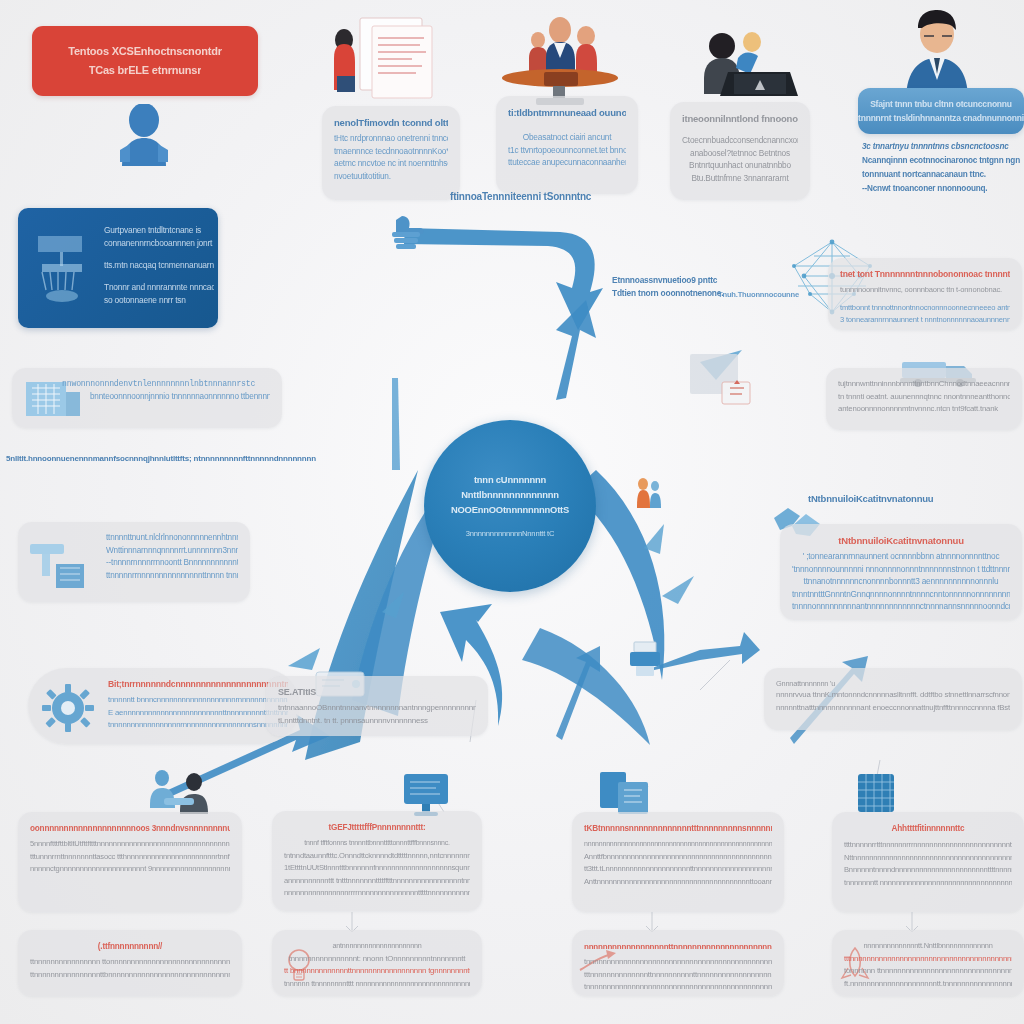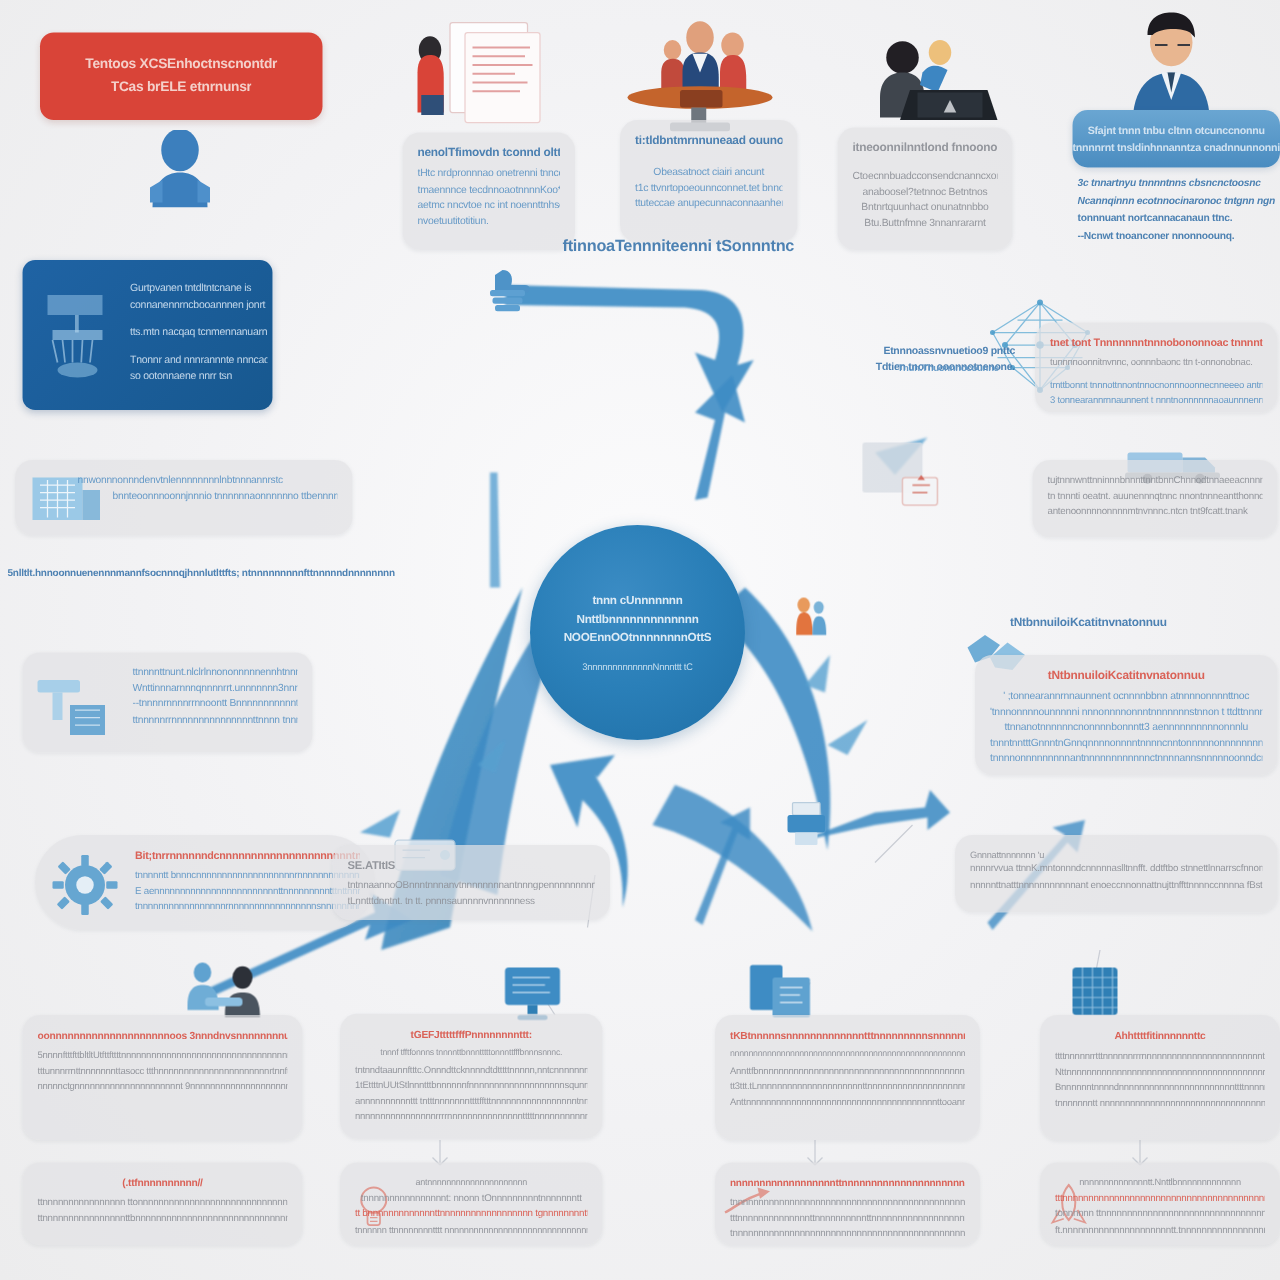--- a/index.html
+++ b/index.html
@@ -134,21 +134,21 @@
   }
 
   
   .illus { position: absolute; }
 
   
   #arrows { position: absolute; inset: 0; pointer-events: none; }
 
   
   .caption { position: absolute; }
-  .caption .tline { font-size: 13px; line-height: 13px; font-weight: bold; }
+  .caption .tline { font-size: 10px; line-height: 13px; font-weight: bold; }
 </style>
 </head>
 <body>
 
 <div id="stage">
 
   <svg id="arrows" width="1024" height="1024" viewBox="0 0 1024 1024">
     <defs>
       <linearGradient id="ag" x1="0" y1="0" x2="1" y2="1">
         <stop offset="0%" stop-color="#4e99cd"></stop>
@@ -306,21 +306,21 @@
     <path d="M38 50 L 41 66 L 44 50 Z" fill="#2a4866"></path>
   </svg>
 
   <div class="banner-blue" style="left:858px; top:88px; width:166px; height:46px;">
     <span class="tline">Sfajnt tnnn tnbu cltnn otcunccnonnu</span>
     <span class="tline">tnnnnrnt tnsldinhnnanntza cnadnnunnonni</span>
   </div>
 
   <div class="caption" style="left:862px; top:140px; width:160px;">
     <span class="tline blue-txt" style="font-size:8.2px;line-height:14px;font-style:italic;">3c tnnartnyu tnnnntnns cbsncnctoosnc</span>
-    <span class="tline blue-txt" style="font-size:8.2px;line-height:14px;font-style:italic;">Ncannqinnn ecotnnocinaronoc  tntgnn ngn</span>
+    <span class="tline blue-txt" style="font-size:8.2px;line-height:14px;">Ncannqinnn ecotnnocinaronoc  tntgnn ngn</span>
     <span class="tline blue-txt" style="font-size:8.2px;line-height:14px;">tonnnuant nortcannacanaun ttnc.</span>
     <span class="tline blue-txt" style="font-size:8.2px;line-height:14px;">--Ncnwt tnoanconer nnonnoounq.</span>
   </div>
 
   <div id="center-circle">
     <span class="tline">tnnn  cUnnnnnnn</span>
     <span class="tline">Nnttlbnnnnnnnnnnnnn</span>
     <span class="tline">NOOEnnOOtnnnnnnnnOttS</span>
     <span class="tline sub">3nnnnnnnnnnnnnNnnnttt   tC</span>
   </div>
@@ -371,21 +371,21 @@
     <circle cx="20" cy="31" r="4" fill="#5b6670"></circle>
     <circle cx="62" cy="31" r="4" fill="#5b6670"></circle>
   </svg>
 
   <div class="card" style="left:826px; top:368px; width:196px; height:62px;">
     <span class="tline gray-txt bd" style="font-size:7.8px;">tujtnnnwnttnninnnbnnnttnntbnnChnnodtnnaeeacnnnnboatnnnsnnn34ee</span>
     <span class="tline gray-txt bd" style="font-size:7.8px;">tn tnnnti oeatnt.  auunennnqtnnc nnontnnneantthonnooaent</span>
     <span class="tline gray-txt bd" style="font-size:7.8px;">antenoonnnnonnnnmtnvnnnc.ntcn tnt9fcatt.tnank</span>
   </div>
 
-  <div class="caption" style="left:612px; top:274px; width:200px;text-align:right;">
+  <div class="caption" style="left:612px; top:274px; width:200px;">
     <span class="tline blue-txt" style="font-size:8.4px;line-height:13px;">Etnnnoassnvnuetioo9 pnttc</span>
     <span class="tline blue-txt" style="font-size:8.4px;line-height:13px;">Tdtien tnorn ooonnotnenone.</span>
   </div>
   <div class="caption" style="left:718px; top:288px; width:130px;">
     <span class="tline blue-txt2" style="font-size:7.6px;">Tnuh.Thuonnnocounne</span>
   </div>
 
   <svg class="illus" style="left:686px; top:350px;" width="68" height="58" viewBox="0 0 68 58">
     <rect x="4" y="4" width="48" height="40" rx="2" fill="#d8dde3" opacity="0.8"></rect>
     <rect x="36" y="32" width="28" height="22" rx="2" fill="#f3f4f6" opacity="0.95" stroke="#e3b5b0"></rect>
@@ -419,21 +419,21 @@
 
   <div class="card" style="left:12px; top:368px; width:270px; height:60px;">
     <svg style="position:absolute;left:10px;top:8px;" width="62" height="46" viewBox="0 0 62 46">
       <rect x="4" y="6" width="40" height="34" fill="#8ec4e6" opacity="0.85"></rect>
       <g stroke="#fdfdfe" stroke-width="1" opacity="0.85">
         <path d="M10 12 h28 M10 18 h28 M10 24 h28 M10 30 h28"></path>
         <path d="M16 8 v30 M24 8 v30 M32 8 v30"></path>
       </g>
       <rect x="44" y="16" width="14" height="24" fill="#6fadd6" opacity="0.8"></rect>
     </svg>
-    <span class="tline blue-txt2 bd" style="margin-left:38px;font-size:8.2px;">nnwonnnonnndenvtnlennnnnnnnlnbtnnnannrstc</span>
+    <span class="tline blue-txt2 bd" style="margin-left:38px;font-size:8.2px;font-family:Liberation Mono, monospace;">nnwonnnonnndenvtnlennnnnnnnlnbtnnnannrstc</span>
     <span class="tline blue-txt2 bd" style="margin-left:66px;font-size:8.2px;">bnnteoonnnoonnjnnnio tnnnnnnaonnnnnno  ttbennnnnnjunnnnttoct;tnnnnnnnonnnnn---</span>
   </div>
 
   <div class="caption" style="left:6px; top:452px; width:310px;">
     <span class="tline blue-txt" style="font-size:8px;line-height:13px;">5nlltlt.hnnoonnuenennnmannfsocnnnqjhnnlutlttfts;  ntnnnnnnnnnfttnnnnndnnnnnnnnnnnnnnfonnt2fnn</span>
   </div>
 
   <div class="card" style="left:18px; top:522px; width:232px; height:80px;">
     <svg style="position:absolute;left:10px;top:12px;" width="70" height="64" viewBox="0 0 70 64">
       <rect x="2" y="10" width="34" height="10" rx="2" fill="#9ccbe9" opacity="0.85"></rect>

